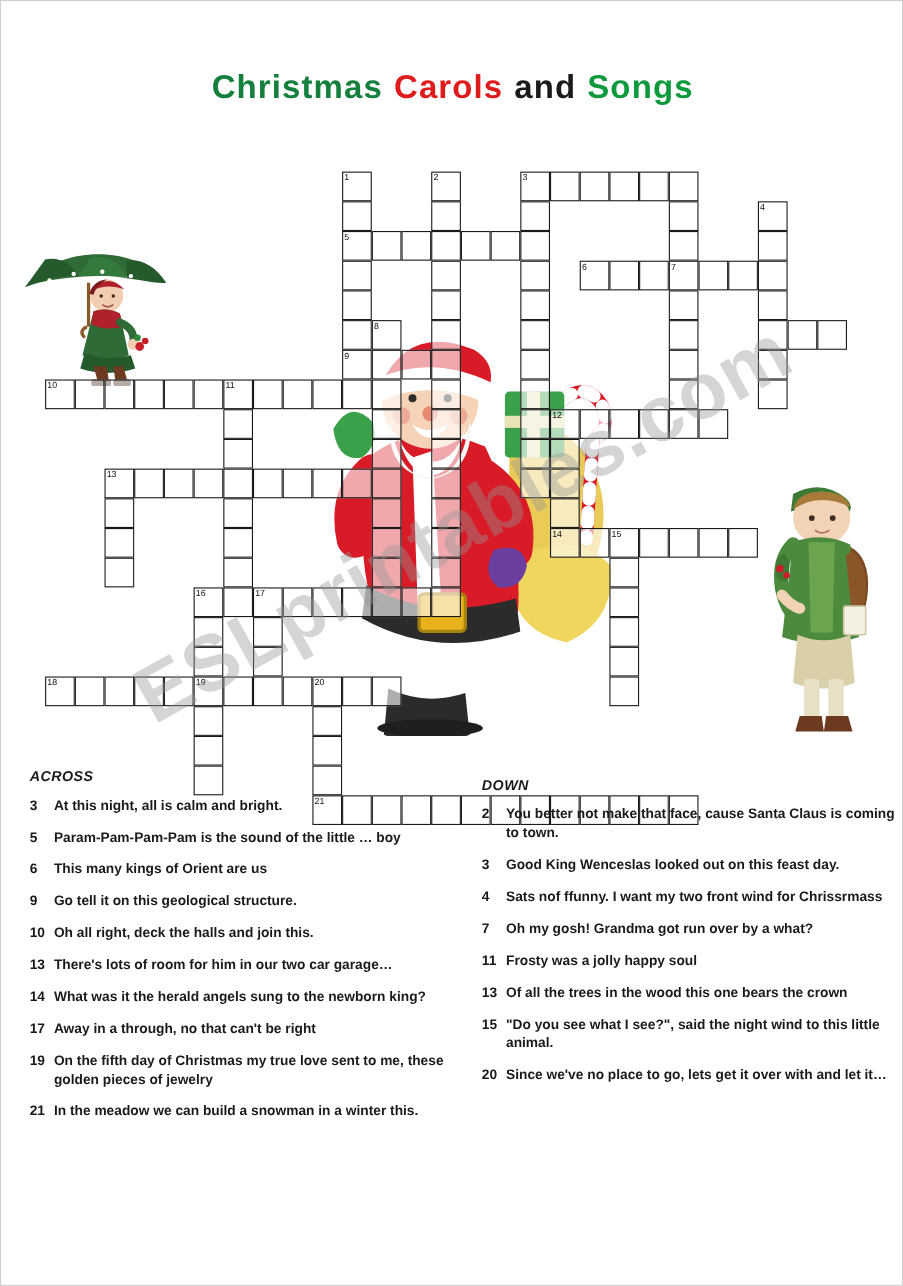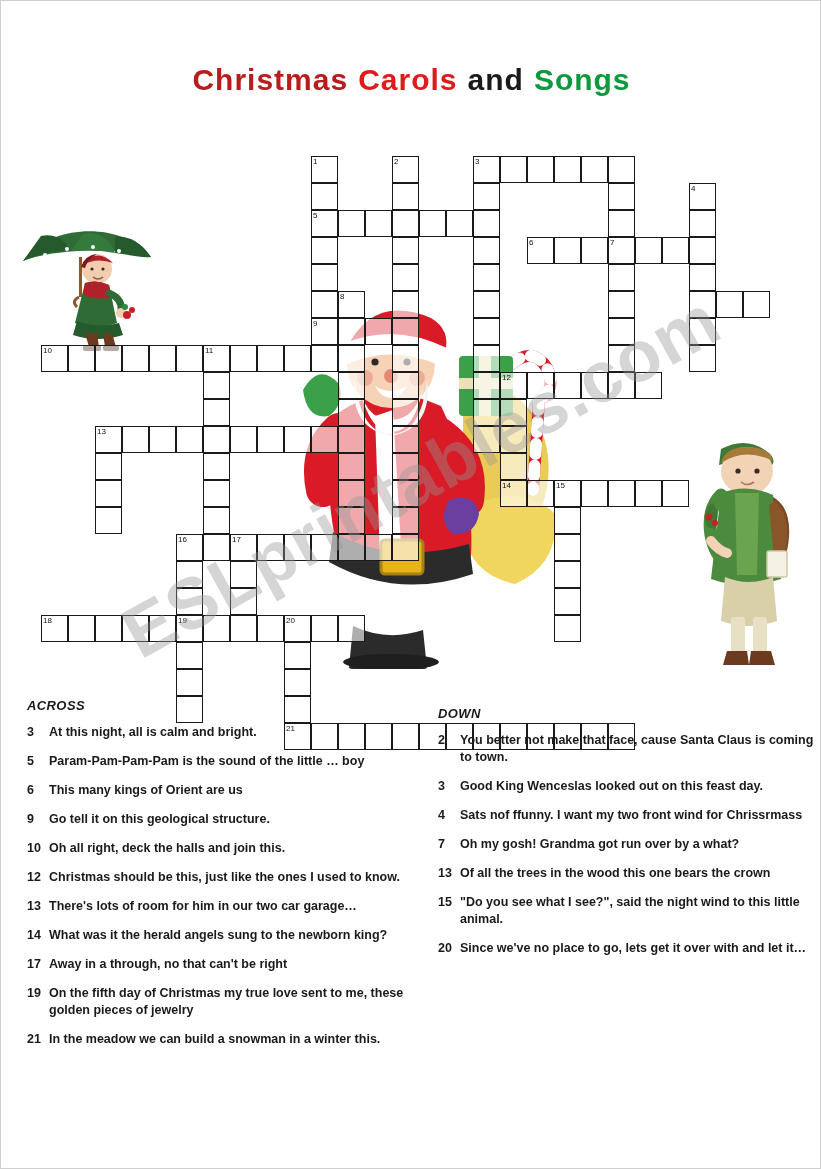--- a/index.html
+++ b/index.html
@@ -143,21 +143,21 @@
     display: inline-block;
     width: 22px;
     text-indent: 0;
   }
 </style>
 </head>
 <body>
 
 <div class="page">
 
-  <div class="title" id="title-row"><span class="w" style="color: #b91c1c;">Christmas</span><span class="w" style="color: rgb(224, 27, 27);">Carols</span><span class="w" style="color: rgb(26, 26, 26);">and</span><span class="w" style="color: rgb(14, 154, 60);">Songs</span></div>
+  <div class="title" id="title-row"><span class="w" style="color: #15803d;">Christmas</span><span class="w" style="color: rgb(224, 27, 27);">Carols</span><span class="w" style="color: rgb(26, 26, 26);">and</span><span class="w" style="color: rgb(14, 154, 60);">Songs</span></div>
 
   <svg class="illus" id="girl-umbrella" viewBox="0 0 152 142">
     <g>
       <path d="M8 52 C34 14, 108 12, 136 48 C108 38, 36 40, 8 52 Z" fill="#2f6b36"></path>
       <path d="M8 52 C26 44, 44 41, 56 42 C50 30, 38 24, 26 27 Z" fill="#245a2c"></path>
       <path d="M56 42 C70 41, 86 41, 100 44 C96 30, 82 22, 68 25 Z" fill="#357a3d"></path>
       <path d="M100 44 C116 46, 128 49, 136 48 C126 32, 112 26, 100 28 Z" fill="#245a2c"></path>
       <circle cx="30" cy="46" r="2" fill="#ffffff"></circle>
         <circle cx="52" cy="40" r="2" fill="#ffffff"></circle>
       <circle cx="78" cy="38" r="2" fill="#ffffff"></circle>
@@ -475,35 +475,35 @@
   <div id="watermark">ESLprintables.com</div>
 
   <div class="clues" id="across-col">
     <div class="clue-head">ACROSS</div>
     <div id="across-list">
         <div class="clue"><span class="n">3</span><span>At this night, all is calm and bright.</span></div>
         <div class="clue"><span class="n">5</span><span>Param-Pam-Pam-Pam is the sound of the little … boy</span></div>
         <div class="clue"><span class="n">6</span><span>This many kings of Orient are us</span></div>
         <div class="clue"><span class="n">9</span><span>Go tell it on this geological structure.</span></div>
         <div class="clue"><span class="n">10</span><span>Oh all right, deck the halls and join this.</span></div>
-        <div class="clue"><span class="n">12</span><span>Christmas should be this, just like the ones I used to know.</span></div>
         <div class="clue"><span class="n">13</span><span>There's lots of room for him in our two car garage…</span></div>
         <div class="clue"><span class="n">14</span><span>What was it the herald angels sung to the newborn king?</span></div>
         <div class="clue"><span class="n">17</span><span>Away in a through, no that can't be right</span></div>
         <div class="clue"><span class="n">19</span><span>On the fifth day of Christmas my true love sent to me, these golden pieces of jewelry</span></div>
         <div class="clue"><span class="n">21</span><span>In the meadow we can build a snowman in a winter this.</span></div>
       </div>
   </div>
 
   <div class="clues" id="down-col">
     <div class="clue-head">DOWN</div>
     <div id="down-list">
         <div class="clue"><span class="n">2</span><span>You better not make that face, cause Santa Claus is coming to town.</span></div>
         <div class="clue"><span class="n">3</span><span>Good King Wenceslas looked out on this feast day.</span></div>
         <div class="clue"><span class="n">4</span><span>Sats nof ffunny. I want my two front wind for Chrissrmass</span></div>
         <div class="clue"><span class="n">7</span><span>Oh my gosh! Grandma got run over by a what?</span></div>
+        <div class="clue"><span class="n">11</span><span>Frosty was a jolly happy soul</span></div>
         <div class="clue"><span class="n">13</span><span>Of all the trees in the wood this one bears the crown</span></div>
         <div class="clue"><span class="n">15</span><span>"Do you see what I see?", said the night wind to this little animal.</span></div>
         <div class="clue"><span class="n">20</span><span>Since we've no place to go, lets get it over with and let it…</span></div>
       </div>
   </div>
 
 </div>
 
 </body></html>

